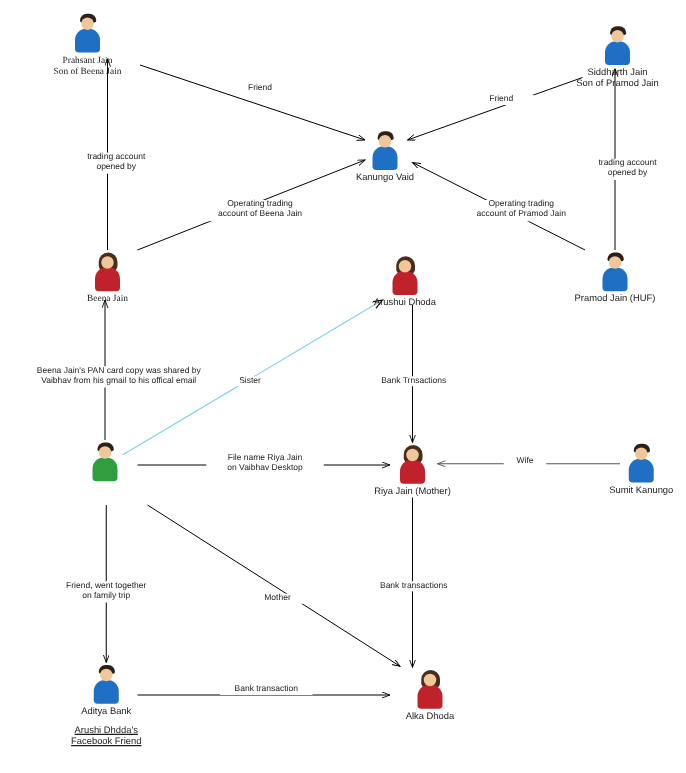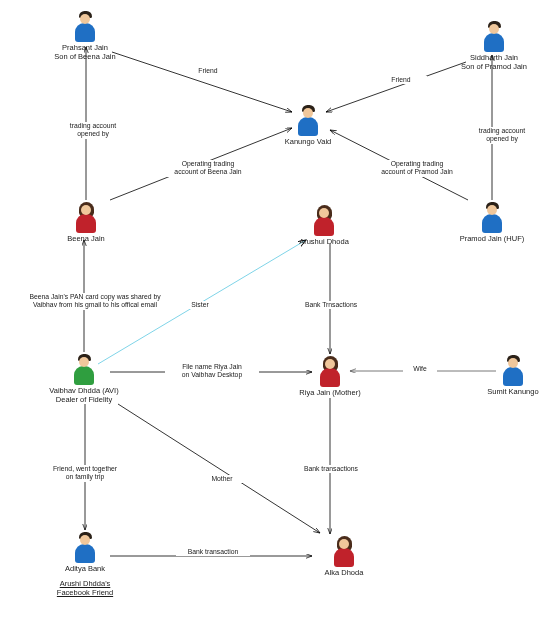--- a/index.html
+++ b/index.html
@@ -137,21 +137,21 @@
 
     <line x1="85" y1="404" x2="85" y2="530" stroke="#000000" stroke-width="0.8" marker-end="url(#ah)"></line>
 
     <line x1="118" y1="404" x2="320" y2="533" stroke="#000000" stroke-width="0.8" marker-end="url(#ah)"></line>
 
     <line x1="330" y1="398" x2="330" y2="534" stroke="#000000" stroke-width="0.8" marker-end="url(#ah)"></line>
 
     <line x1="110" y1="556" x2="312" y2="556" stroke="#000000" stroke-width="0.8" marker-end="url(#ah)"></line>
   </svg>
 
-  <div class="node" style="left:85px; top:12px;">
+  <div class="node" style="left:70px; top:12px;font-family:Liberation Serif, serif;">
     <span class="avatar">
       <span class="hair"></span>
         <span class="face"></span>
       <span class="body" style="background:#1f6fc4"></span>
     </span>
     <div class="label">Prahsant Jain
 Son of Beena Jain</div>
   </div>
 
   <div class="node" style="left:494px; top:22px;">
@@ -166,21 +166,21 @@
 
   <div class="node" style="left:308px; top:106px;">
     <span class="avatar">
       <span class="hair"></span>
         <span class="face"></span>
       <span class="body" style="background:#1f6fc4"></span>
     </span>
     <div class="label">Kanungo Vaid</div>
   </div>
 
-  <div class="node" style="left:86px; top:203px;">
+  <div class="node" style="left:86px; top:203px;font-family:Liberation Serif, serif;">
     <span class="avatar">
       <span class="hair long"></span>
         <span class="face"></span>
       <span class="body" style="background:#c0222b"></span>
     </span>
     <div class="label">Beena Jain</div>
   </div>
 
   <div class="node" style="left:492px; top:203px;">
     <span class="avatar">
@@ -199,22 +199,20 @@
     </span>
     <div class="label">Arushui Dhoda</div>
   </div>
 
   <div class="node" style="left:84px; top:355px;">
     <span class="avatar">
       <span class="hair"></span>
         <span class="face"></span>
       <span class="body" style="background:#2f9e3f"></span>
     </span>
-    <div class="label">Vaibhav Dhdda (AVI)
-Dealer of Fidelity</div>
   </div>
 
   <div class="node" style="left:330px; top:357px;">
     <span class="avatar">
       <span class="hair long"></span>
         <span class="face"></span>
       <span class="body" style="background:#c0222b"></span>
     </span>
     <div class="label">Riya Jain (Mother)</div>
   </div>

